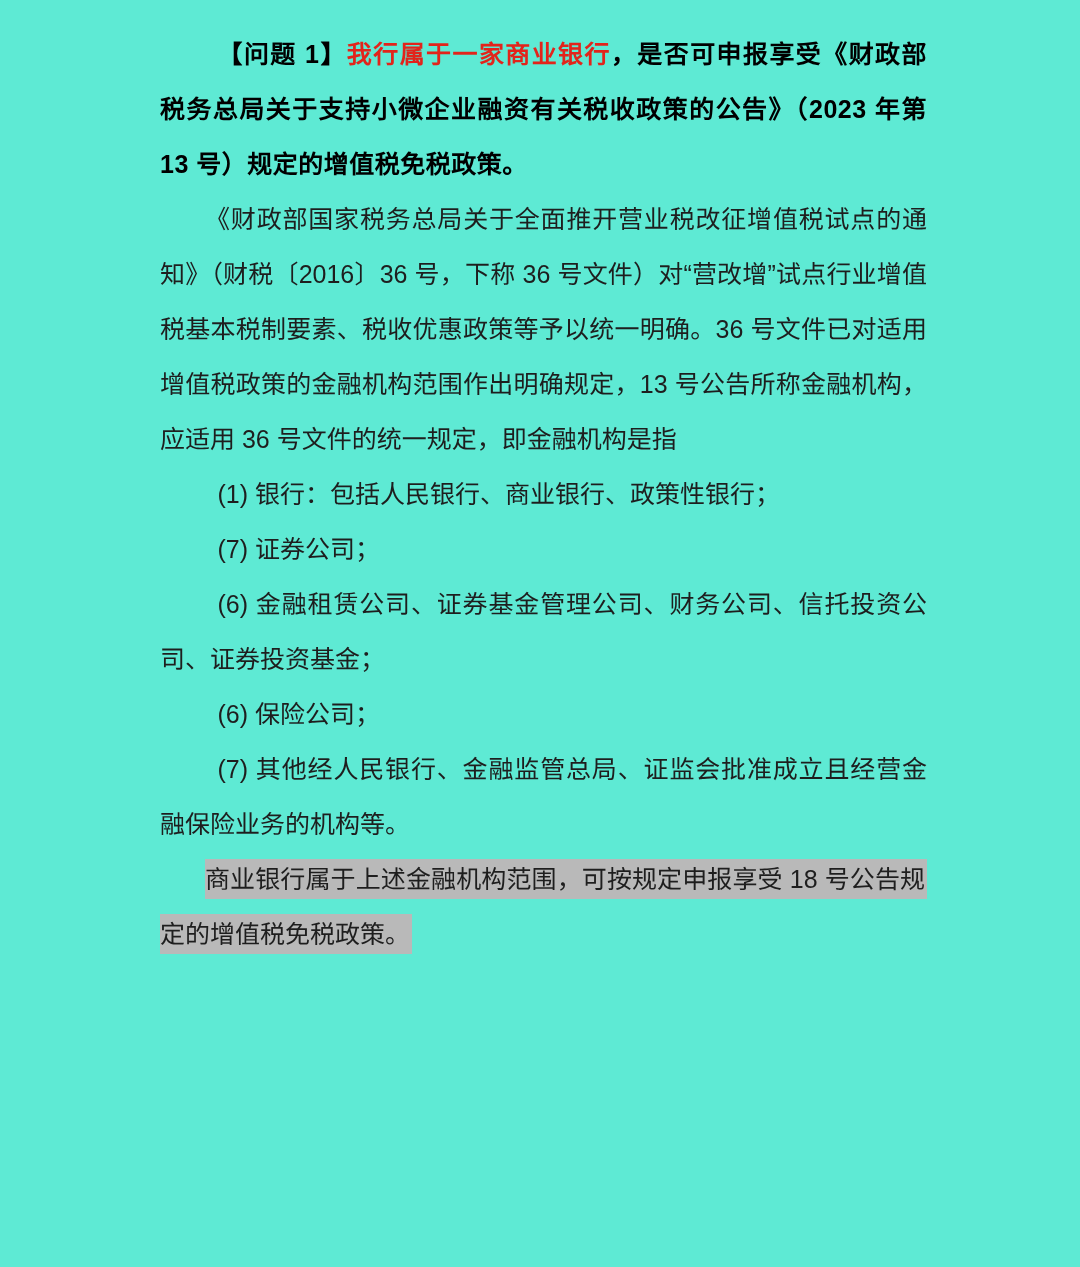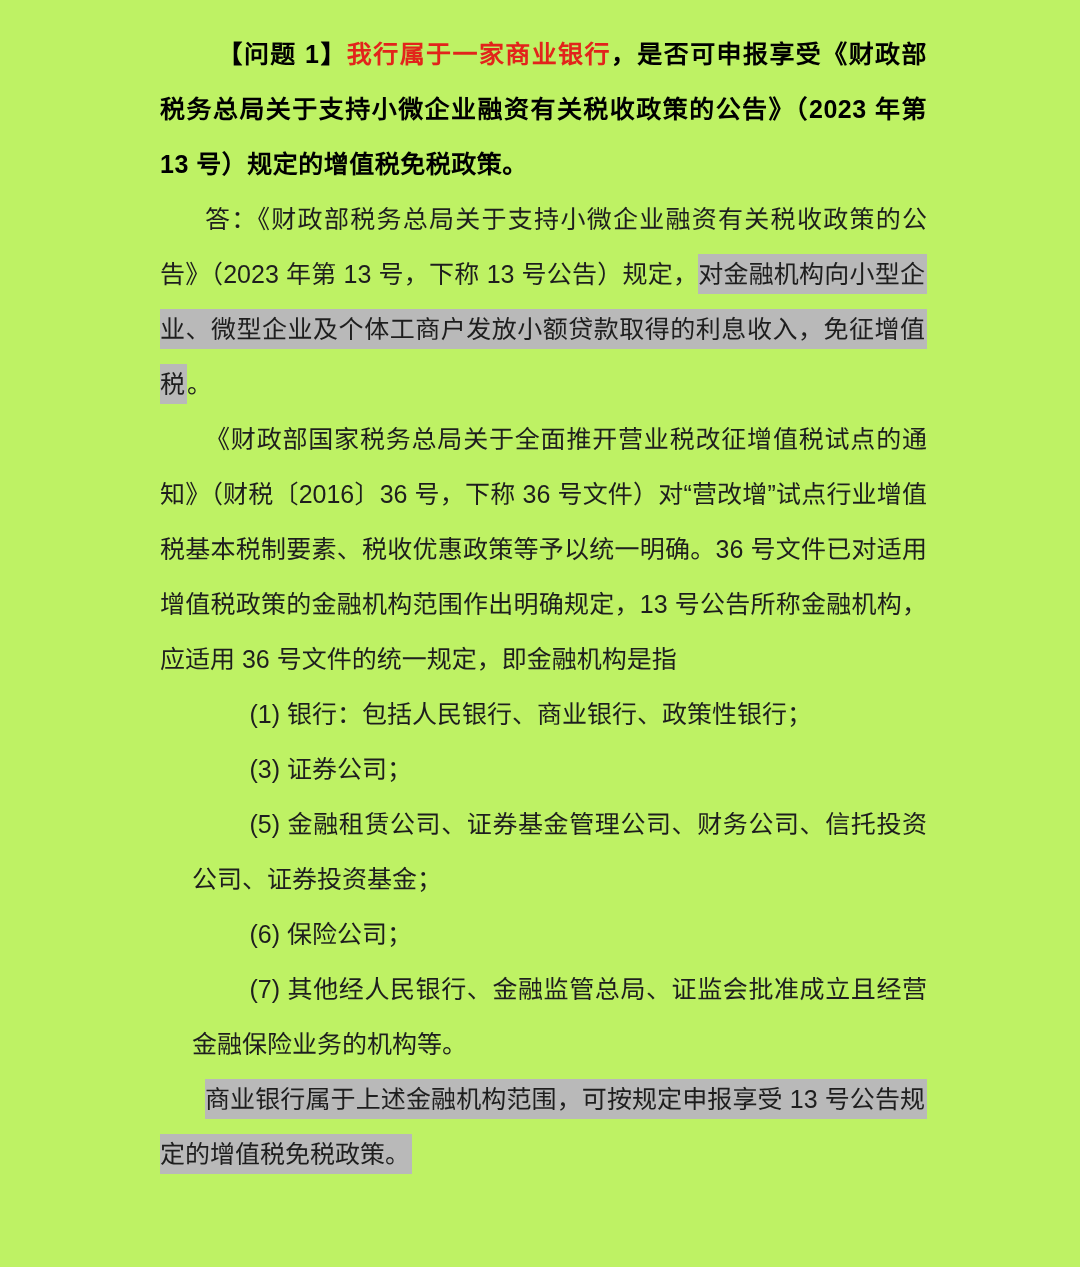--- a/index.html
+++ b/index.html
@@ -6,21 +6,21 @@
     margin: 0;
     padding: 0;
     background: #ffffff;
   }
   .page {
     position: relative;
     box-sizing: border-box;
     width: 1080px;
     height: 1267px;
     margin: 0 auto;
-    background: #bef264;
+    background: #5eead4;
     padding: 27px 153px 0 160px;
     font-family: "Liberation Sans", "DejaVu Sans", sans-serif;
     font-size: 25px;
     line-height: 55px;
     color: #1e1e1e;
     text-align: justify;
     overflow: hidden;
   }
   .page p {
     margin: 0;
@@ -30,46 +30,44 @@
     font-weight: bold;
     color: #000000;
     text-indent: 2.3em;
     letter-spacing: 0.5px;
   }
   .red-emphasis {
     color: #e2241b;
   }
   p.list-item {
     text-indent: 2.3em;
-    margin-left: 32px;
   }
   .hl {
     background-color: #b9b9b9;
     padding: 6px 2px 6px 0;
     -webkit-box-decoration-break: clone;
     box-decoration-break: clone;
   }
 </style>
 </head>
 <body>
 
 <div class="page">
 
   <p class="question-heading"><span>【问题 1】</span><span class="red-emphasis">我行属于一家商业银行</span><span>，是否可申报享受《财政部税务总局关于支持小微企业融资有关税收政策的公告》（2023 年第 13 号）规定的增值税免税政策。</span></p>
 
-  <p><span>答：《财政部税务总局关于支持小微企业融资有关税收政策的公告》（2023 年第 13 号，下称 13 号公告）规定，</span><span class="hl">对金融机构向小型企业、微型企业及个体工商户发放小额贷款取得的利息收入，免征增值税</span><span>。</span></p>
 
   <p>《财政部国家税务总局关于全面推开营业税改征增值税试点的通知》（财税〔2016〕36 号，下称 36 号文件）对“营改增”试点行业增值税基本税制要素、税收优惠政策等予以统一明确。36 号文件已对适用增值税政策的金融机构范围作出明确规定，13 号公告所称金融机构，应适用 36 号文件的统一规定，即金融机构是指</p>
 
   <p class="list-item">(1) 银行：包括人民银行、商业银行、政策性银行；</p>
 
 
-  <p class="list-item">(3) 证券公司；</p>
+  <p class="list-item">(7) 证券公司；</p>
 
-  <p class="list-item">(5) 金融租赁公司、证券基金管理公司、财务公司、信托投资公司、证券投资基金；</p>
+  <p class="list-item">(6) 金融租赁公司、证券基金管理公司、财务公司、信托投资公司、证券投资基金；</p>
 
   <p class="list-item">(6) 保险公司；</p>
 
   <p class="list-item">(7) 其他经人民银行、金融监管总局、证监会批准成立且经营金融保险业务的机构等。</p>
 
-  <p><span class="hl">商业银行属于上述金融机构范围，可按规定申报享受 13 号公告规定的增值税免税政策。</span></p>
+  <p><span class="hl">商业银行属于上述金融机构范围，可按规定申报享受 18 号公告规定的增值税免税政策。</span></p>
 
 </div>
 
 </body></html>

